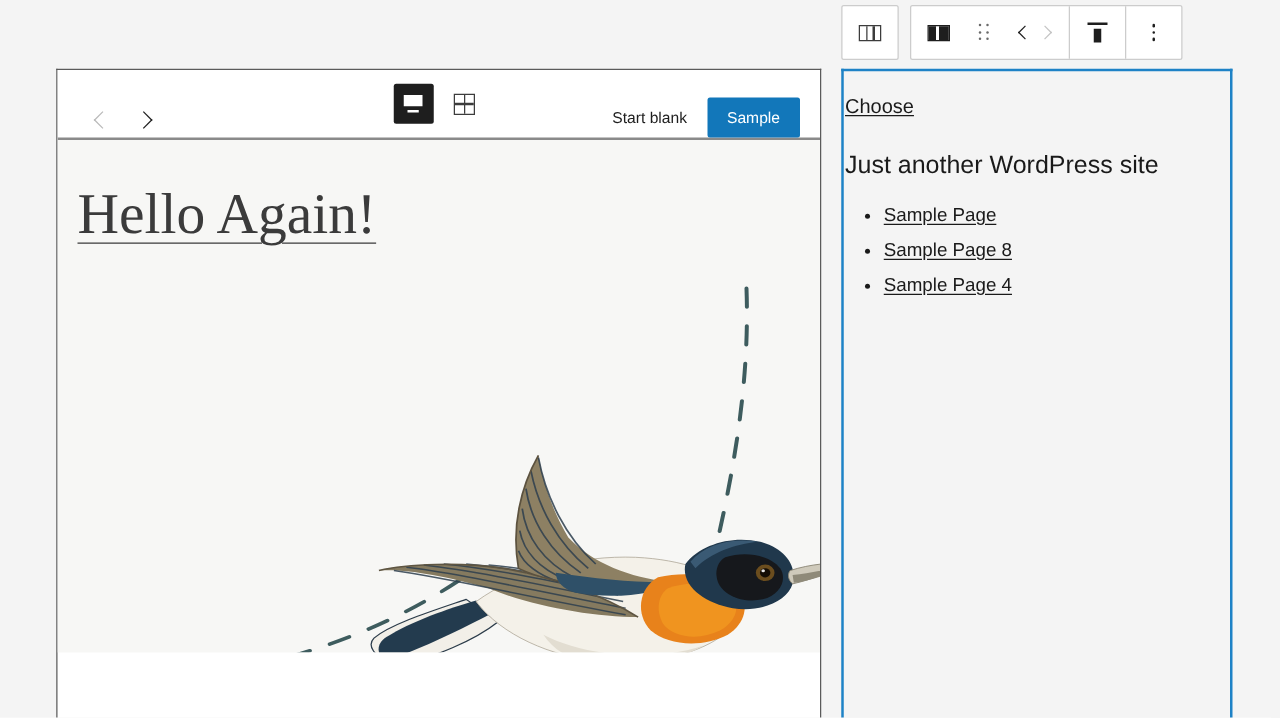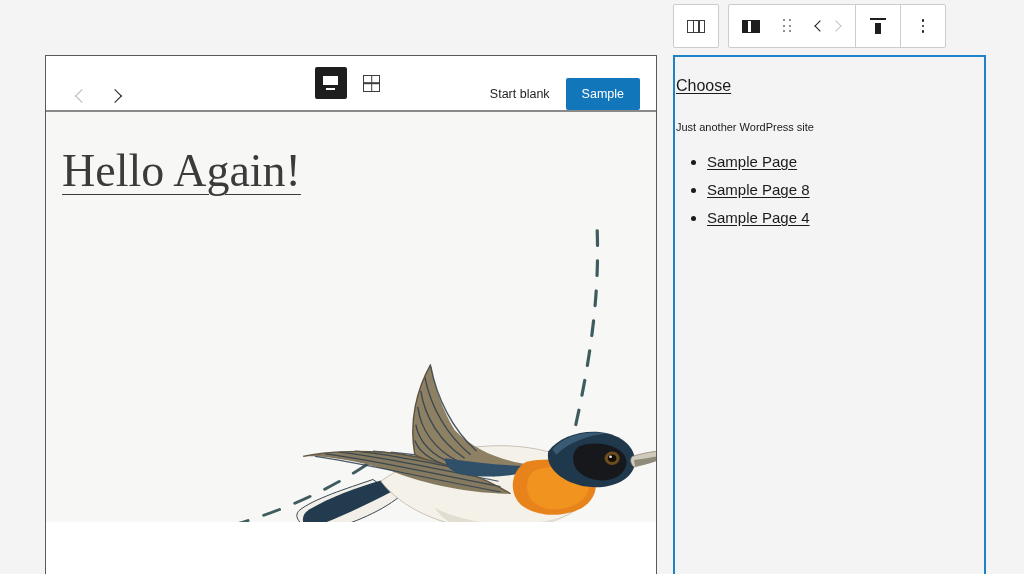--- a/index.html
+++ b/index.html
@@ -334,21 +334,21 @@
     font-size: 16px;
     color: #1a1a1a;
     text-decoration: underline;
     text-underline-offset: 2px;
     margin: 10px 0 0 0;
     padding-left: 1px;
     display: inline-block;
     cursor: pointer;
   }
   .site-tagline {
-    font-size: 11px;
+    font-size: 20px;
     color: #1a1a1a;
     margin: 26px 0 0 0;
     padding-left: 1px;
   }
   .site-nav {
     list-style: disc;
     margin: 20px 0 0 0;
     padding-left: 32px;
   }
   .site-nav li {

